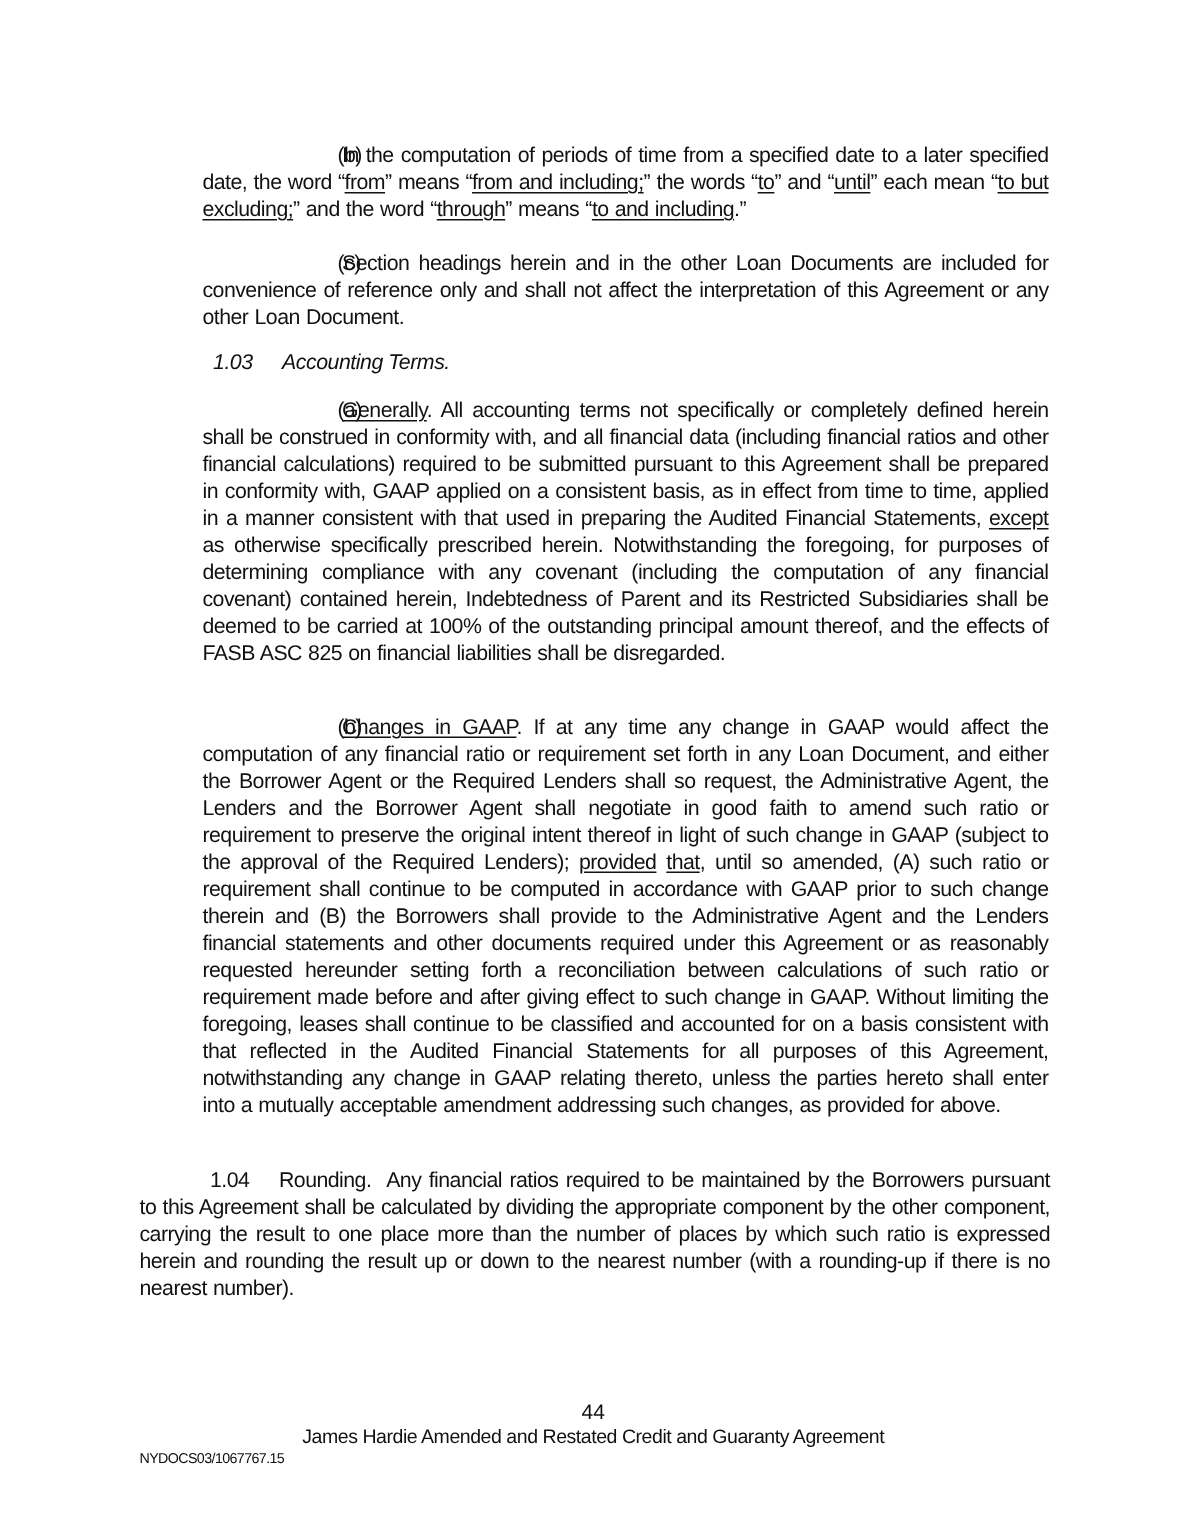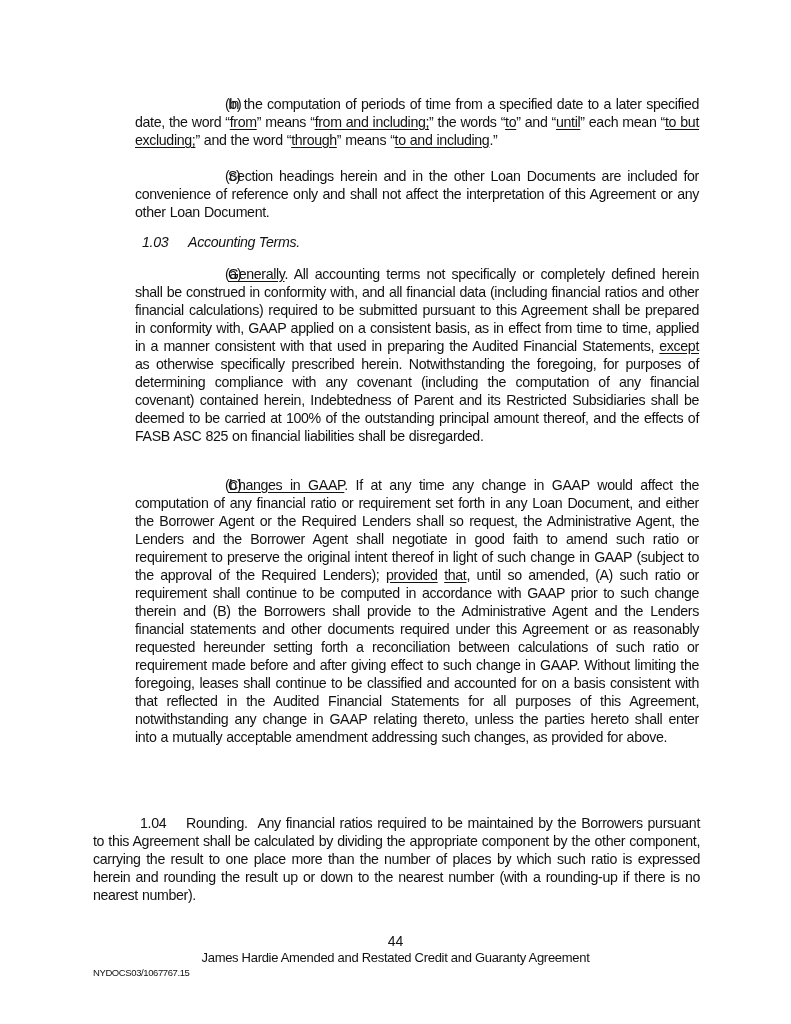--- a/index.html
+++ b/index.html
@@ -38,21 +38,21 @@
   </div>
 
   <div class="para indented ind2" style="top:265px;">
     <span class="lbl">(a)</span><span><span class="u">Generally</span><span>.  All accounting terms not specifically or completely defined herein shall be construed in conformity with, and all financial data (including financial ratios and other financial calculations) required to be submitted pursuant to this Agreement shall be prepared in conformity with, GAAP applied on a consistent basis, as in effect from time to time, applied in a manner consistent with that used in preparing the Audited Financial Statements, </span><span class="u">except</span><span> as otherwise specifically prescribed herein. Notwithstanding the foregoing, for purposes of determining compliance with any covenant (including the computation of any financial covenant) contained herein, Indebtedness of Parent and its Restricted Subsidiaries shall be deemed to be carried at 100% of the outstanding principal amount thereof, and the effects of FASB ASC 825 on financial liabilities shall be disregarded.</span></span>
   </div>
 
   <div class="para indented ind2" style="top:476px;">
     <span class="lbl">(b)</span><span><span class="u">Changes in GAAP</span><span>.  If at any time any change in GAAP would affect the computation of any financial ratio or requirement set forth in any Loan Document, and either the Borrower Agent or the Required Lenders shall so request, the Administrative Agent, the Lenders and the Borrower Agent shall negotiate in good faith to amend such ratio or requirement to preserve the original intent thereof in light of such change in GAAP (subject to the approval of the Required Lenders); </span><span class="u">provided</span><span> </span><span class="u">that</span><span>, until so amended, (A) such ratio or requirement shall continue to be computed in accordance with GAAP prior to such change therein and (B) the Borrowers shall provide to the Administrative Agent and the Lenders financial statements and other documents required under this Agreement or as reasonably requested hereunder setting forth a reconciliation between calculations of such ratio or requirement made before and after giving effect to such change in GAAP.  Without limiting the foregoing, leases shall continue to be classified and accounted for on a basis consistent with that reflected in the Audited Financial Statements for all purposes of this Agreement, notwithstanding any change in GAAP relating thereto, unless the parties hereto shall enter into a mutually acceptable amendment addressing such changes, as provided for above.</span></span>
   </div>
 
-  <div class="para full" style="top:778px; text-indent:47px;margin-top:36px;">
+  <div class="para full" style="top:778px; text-indent:47px;">
     <span>1.04</span>&nbsp;&nbsp;&nbsp;&nbsp;<span>Rounding.</span>&nbsp;&nbsp;<span>Any financial ratios required to be maintained by the Borrowers pursuant to this Agreement shall be calculated by dividing the appropriate component by the other component, carrying the result to one place more than the number of places by which such ratio is expressed herein and rounding the result up or down to the nearest number (with a rounding-up if there is no nearest number).</span>
   </div>
 
 
   <div class="footer-num">44</div>
   <div class="footer-title">James Hardie Amended and Restated Credit and Guaranty Agreement</div>
   <div class="docid">NYDOCS03/1067767.15</div>
 </div>
 
 </body></html>

